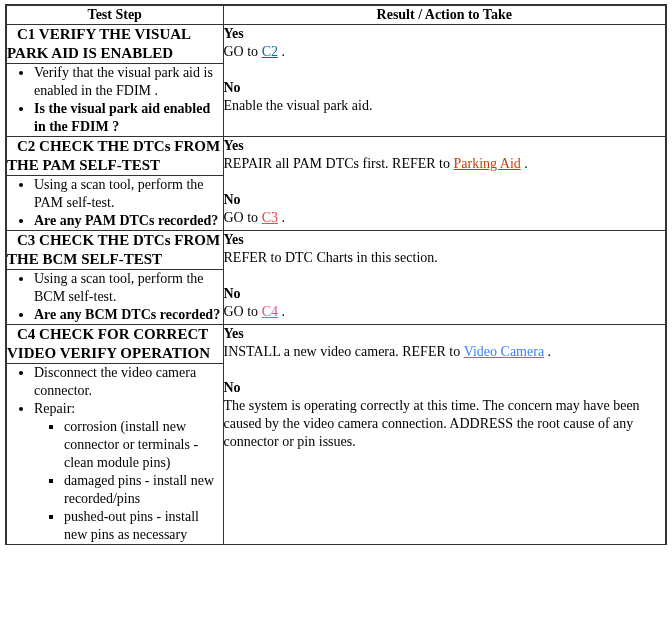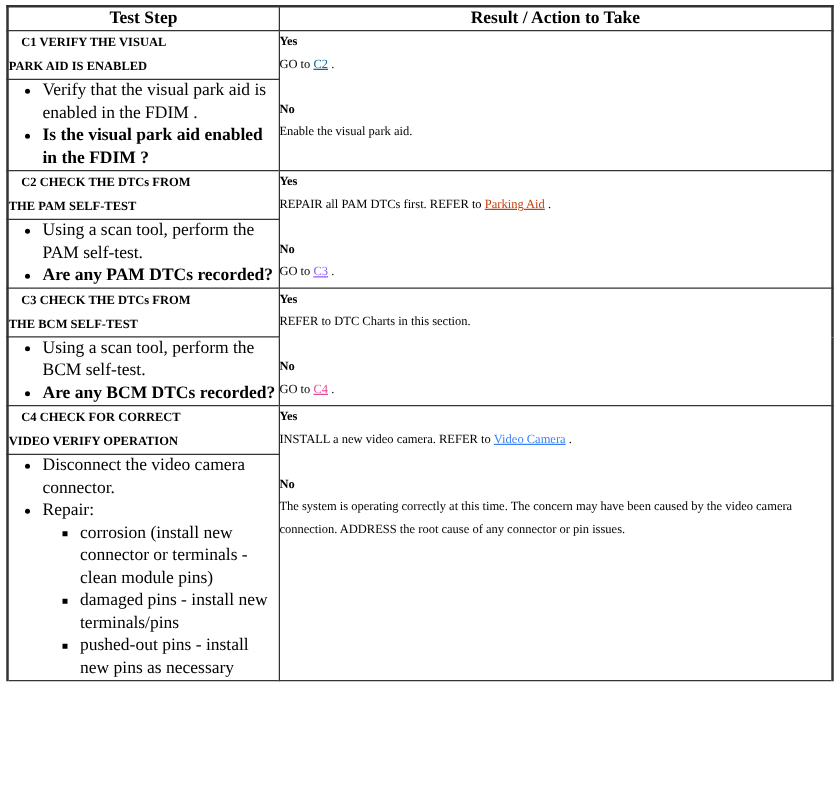--- a/index.html
+++ b/index.html
@@ -47,31 +47,31 @@
     font-weight: bold;
     font-size: 14px;
     line-height: 18px;
     padding: 3px 2px 3px 2px;
     border-top: 2px solid #333333;
   }
 
   
   td.section-title {
     font-weight: bold;
-    font-size: 10px;
+    font-size: 15px;
     line-height: 19px;
     padding: 4px 4px 5px 6px;
     text-align: left;
   }
   td.section-title .ttl-line { display: block; }
   td.section-title .ttl-line.first { padding-left: 10px; }
 
   
   td.result-cell {
-    font-size: 10px;
+    font-size: 14px;
     line-height: 18px;
     padding: 4px 6px 6px 7px;
   }
   td.result-cell .answer {
     font-weight: bold;
     display: block;
     margin: 0;
   }
   td.result-cell .answer-body {
     display: block;
@@ -160,21 +160,21 @@
       <tr>
         <td class="section-title">
           <span class="ttl-line first">C2 CHECK THE DTCs FROM</span>
           <span class="ttl-line">THE PAM SELF-TEST</span>
         </td>
         <td class="result-cell" rowspan="2">
           <span class="answer">Yes</span>
           <span class="answer-body"><span>REPAIR all PAM DTCs first. REFER to </span><a href="#" class="xref visited" style="color: #c2410c;">Parking Aid</a><span> .</span></span>
           <span class="gap"></span>
           <span class="answer">No</span>
-          <span class="answer-body"><span>GO to </span><a href="#" class="xref" style="color: #8b5cf6;">C3</a><span> .</span></span>
+          <span class="answer-body"><span>GO to </span><a href="#" class="xref" style="color: #ef4444;">C3</a><span> .</span></span>
         </td>
       </tr>
       <tr>
         <td class="step-cell">
           <ul class="lvl1">
             <li>Using a scan tool, perform the PAM self-test.</li>
             <li class="bold-q">Are any PAM DTCs recorded?</li>
           </ul>
         </td>
       </tr>
@@ -215,21 +215,21 @@
         </td>
       </tr>
       <tr>
         <td class="step-cell">
           <ul class="lvl1">
             <li>Disconnect the video camera connector.</li>
             <li>
               <span>Repair:</span>
               <ul class="lvl2">
                 <li>corrosion (install new connector or terminals - clean module pins)</li>
-                <li>damaged pins - install new terminals/pins</li>
+                <li>damaged pins - install new recorded/pins</li>
                 <li>pushed-out pins - install new pins as necessary</li>
               </ul>
             </li>
           </ul>
         </td>
       </tr>
     </tbody>
   </table>
 </div>
 

